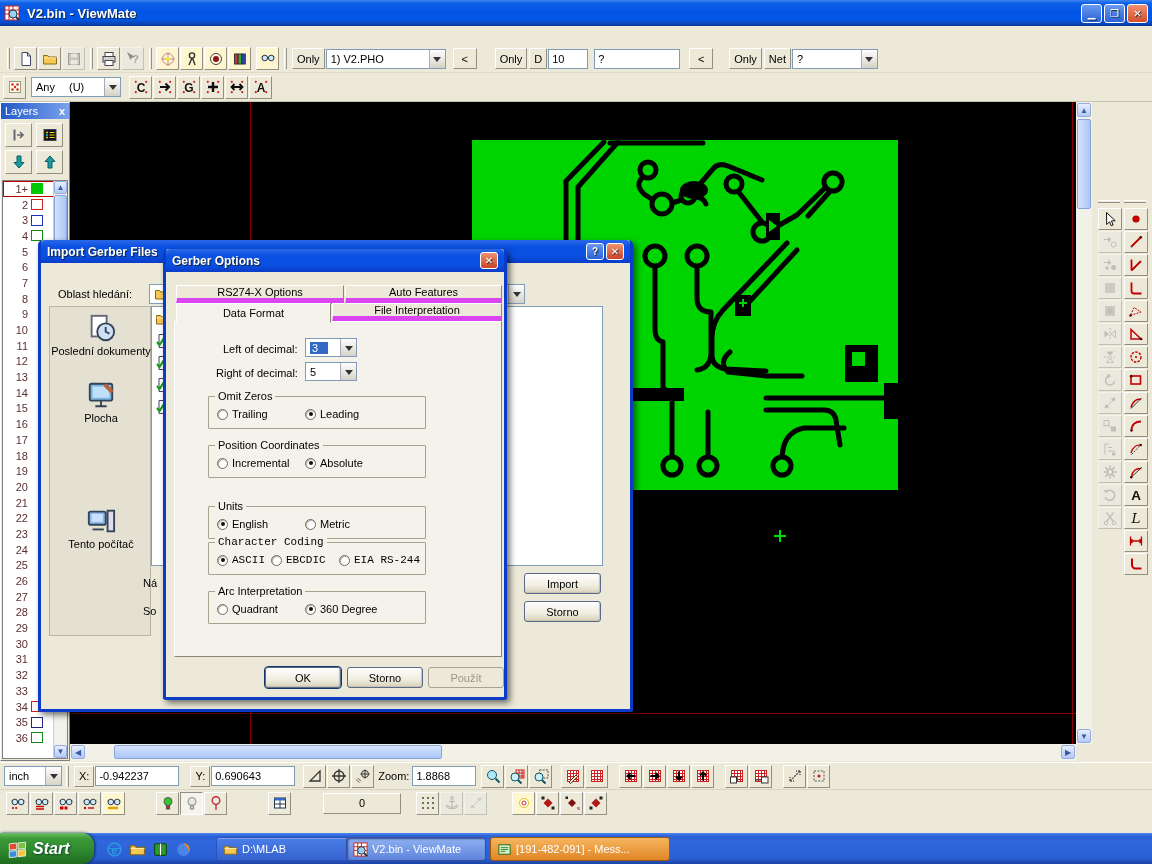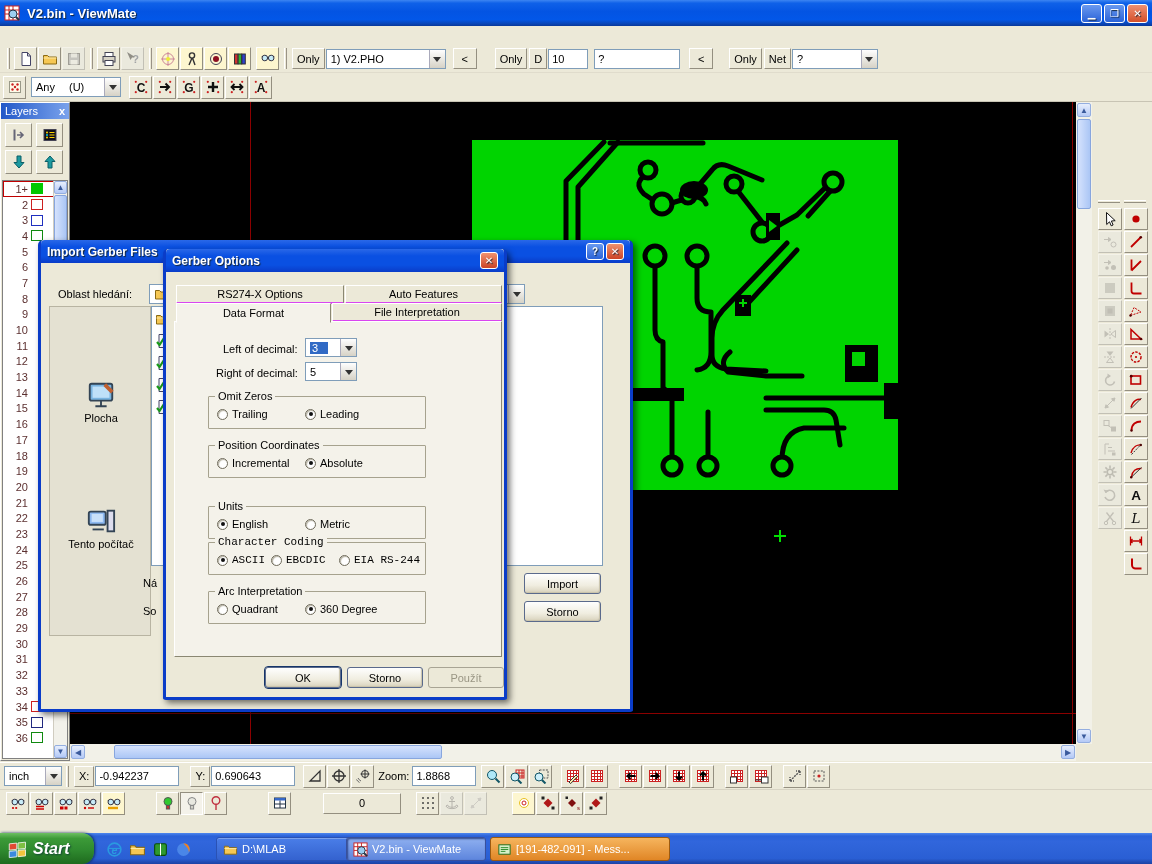--- a/index.html
+++ b/index.html
@@ -70,21 +70,21 @@
 #tray{position:absolute;right:0;top:0;width:130px;height:31px;background:linear-gradient(180deg,#63a5f2 0%,#3e82e4 15%,#3a7ce0 80%,#2558b4 100%);border-left:2px solid #1e47a0;display:flex;align-items:center;gap:5px;padding-left:8px;color:#fff}
 #tray svg{width:15px;height:15px}
 .chev{width:15px;height:15px;border-radius:50%;background:linear-gradient(#9cc4f8,#4a86e0);border:1px solid #dce8fc;color:#fff;font-size:10px;display:flex;align-items:center;justify-content:center;padding-bottom:1px}
 
 .dlg{position:absolute;border:3px solid #0a3cc8;border-top:none;border-radius:5px 5px 3px 3px;background:#ece9d8;box-shadow:3px 3px 6px rgba(0,0,0,.55)}
 .dlgtitle{height:23px;border-radius:4px 4px 0 0;background:linear-gradient(180deg,#2a68e8 0%,#0a50e2 30%,#0a50e2 70%,#0a3cc8 100%);display:flex;align-items:center;color:#fff;font-weight:bold;font-size:12px;padding:0 6px;text-shadow:1px 1px 1px #123}
 .dlgx{width:18px;height:17px;margin-left:2px;border:1px solid #fff;border-radius:3px;display:flex;align-items:center;justify-content:center;color:#fff;font-size:10px;font-weight:bold}
 .dlgx.red{background:linear-gradient(#f0926f,#cc4426)}
 .dlgx.blue{background:linear-gradient(#6a99ef,#2a63d8)}
 .tab{position:absolute;height:19px;background:#f4f2ea;border:1px solid;border-color:#fff #8a8772 #f4f2ea #fff;display:flex;align-items:center;justify-content:center;font-size:11px}
-.tab.back{border-bottom:2px solid #d946ef;background:#ece9d8}
+.tab.back{border-bottom:6px solid #d946ef;background:#ece9d8}
 .tabpage{position:absolute;background:#f4f2ea;border:1px solid;border-color:#fff #8a8772 #8a8772 #fff}
 .grp{position:absolute;left:33px;width:218px;height:33px;border:1px solid #a6a28e;border-radius:1px}
 .grplbl{position:absolute;top:-7px;left:6px;background:#f4f2ea;padding:0 3px}
 .ropt{position:absolute;top:11px;display:flex;align-items:center;gap:4px}
 .rdo{width:11px;height:11px;border-radius:50%;background:#fff;border:1px solid #6e6a5a;box-shadow:inset 1px 1px 1px #b8b4a4;position:relative}
 .rdo.on:after{content:"";position:absolute;left:2.5px;top:2.5px;width:4px;height:4px;border-radius:50%;background:#111}
 .dlgbtn{display:flex;align-items:center;justify-content:center;height:21px;border:1px solid #5a6a8c;border-radius:3px;background:linear-gradient(180deg,#fefefe,#f0ede0 60%,#d8d2bc);box-shadow:inset -1px -1px 1px #c8c2aa}
 .dlgbtn.def{outline:1px solid #16356a;outline-offset:0px}
 .dlgbtn.dis{color:#9a9684;border-color:#a8a494;background:#ece9d8;box-shadow:none}
 .place{position:absolute;left:10px;width:100px;text-align:center}
@@ -1064,20 +1064,28 @@
               <path d="M4 1.5h5.5L12.5 5v9.5h-8.5z" fill="#fff" stroke="#446"></path>
               <path d="M9.5 1.5V5h3" fill="none" stroke="#446"></path>
               <path d="M2 9l2.5 3L9 5" stroke="#1a9a1a" stroke-width="2.2" fill="none"></path>
             </svg></span>
         </div>
     </div>
     <span class="abs" style="left:102px;top:337px">Ná</span>
     <span class="abs" style="left:102px;top:365px">So</span>
     <span class="dlgbtn abs" style="left:483px;top:333px;width:77px">Import</span>
     <span class="dlgbtn abs" style="left:483px;top:361px;width:77px">Storno</span>
+  <div class="place" style="top: 73px;">
+        <div><svg viewBox="0 0 16 16">
+            <rect x="3" y="1.5" width="8" height="11" fill="#fff" stroke="#667"></rect>
+            <circle cx="10.5" cy="10" r="4.5" fill="#cfe0f5" stroke="#345"></circle>
+            <path d="M10.5 7.5V10l2 1" stroke="#345" fill="none"></path>
+          </svg></div>
+        <div class="pllabel">Poslední dokumenty</div>
+      </div>
       <div class="place" style="top: 140px;">
         <div><svg viewBox="0 0 16 16">
             <rect x="2" y="2" width="12" height="9" rx="1" fill="#7ab4e0" stroke="#345"></rect>
             <rect x="3.5" y="3.5" width="9" height="6" fill="#bfe0f8"></rect>
             <path d="M5 14h6M8 11v3" stroke="#345"></path>
             <path d="M10 2.5l4 4" stroke="#c06030" stroke-width="2"></path>
           </svg></div>
         <div class="pllabel">Plocha</div>
       </div>
       <div class="place" style="top: 266px;">

